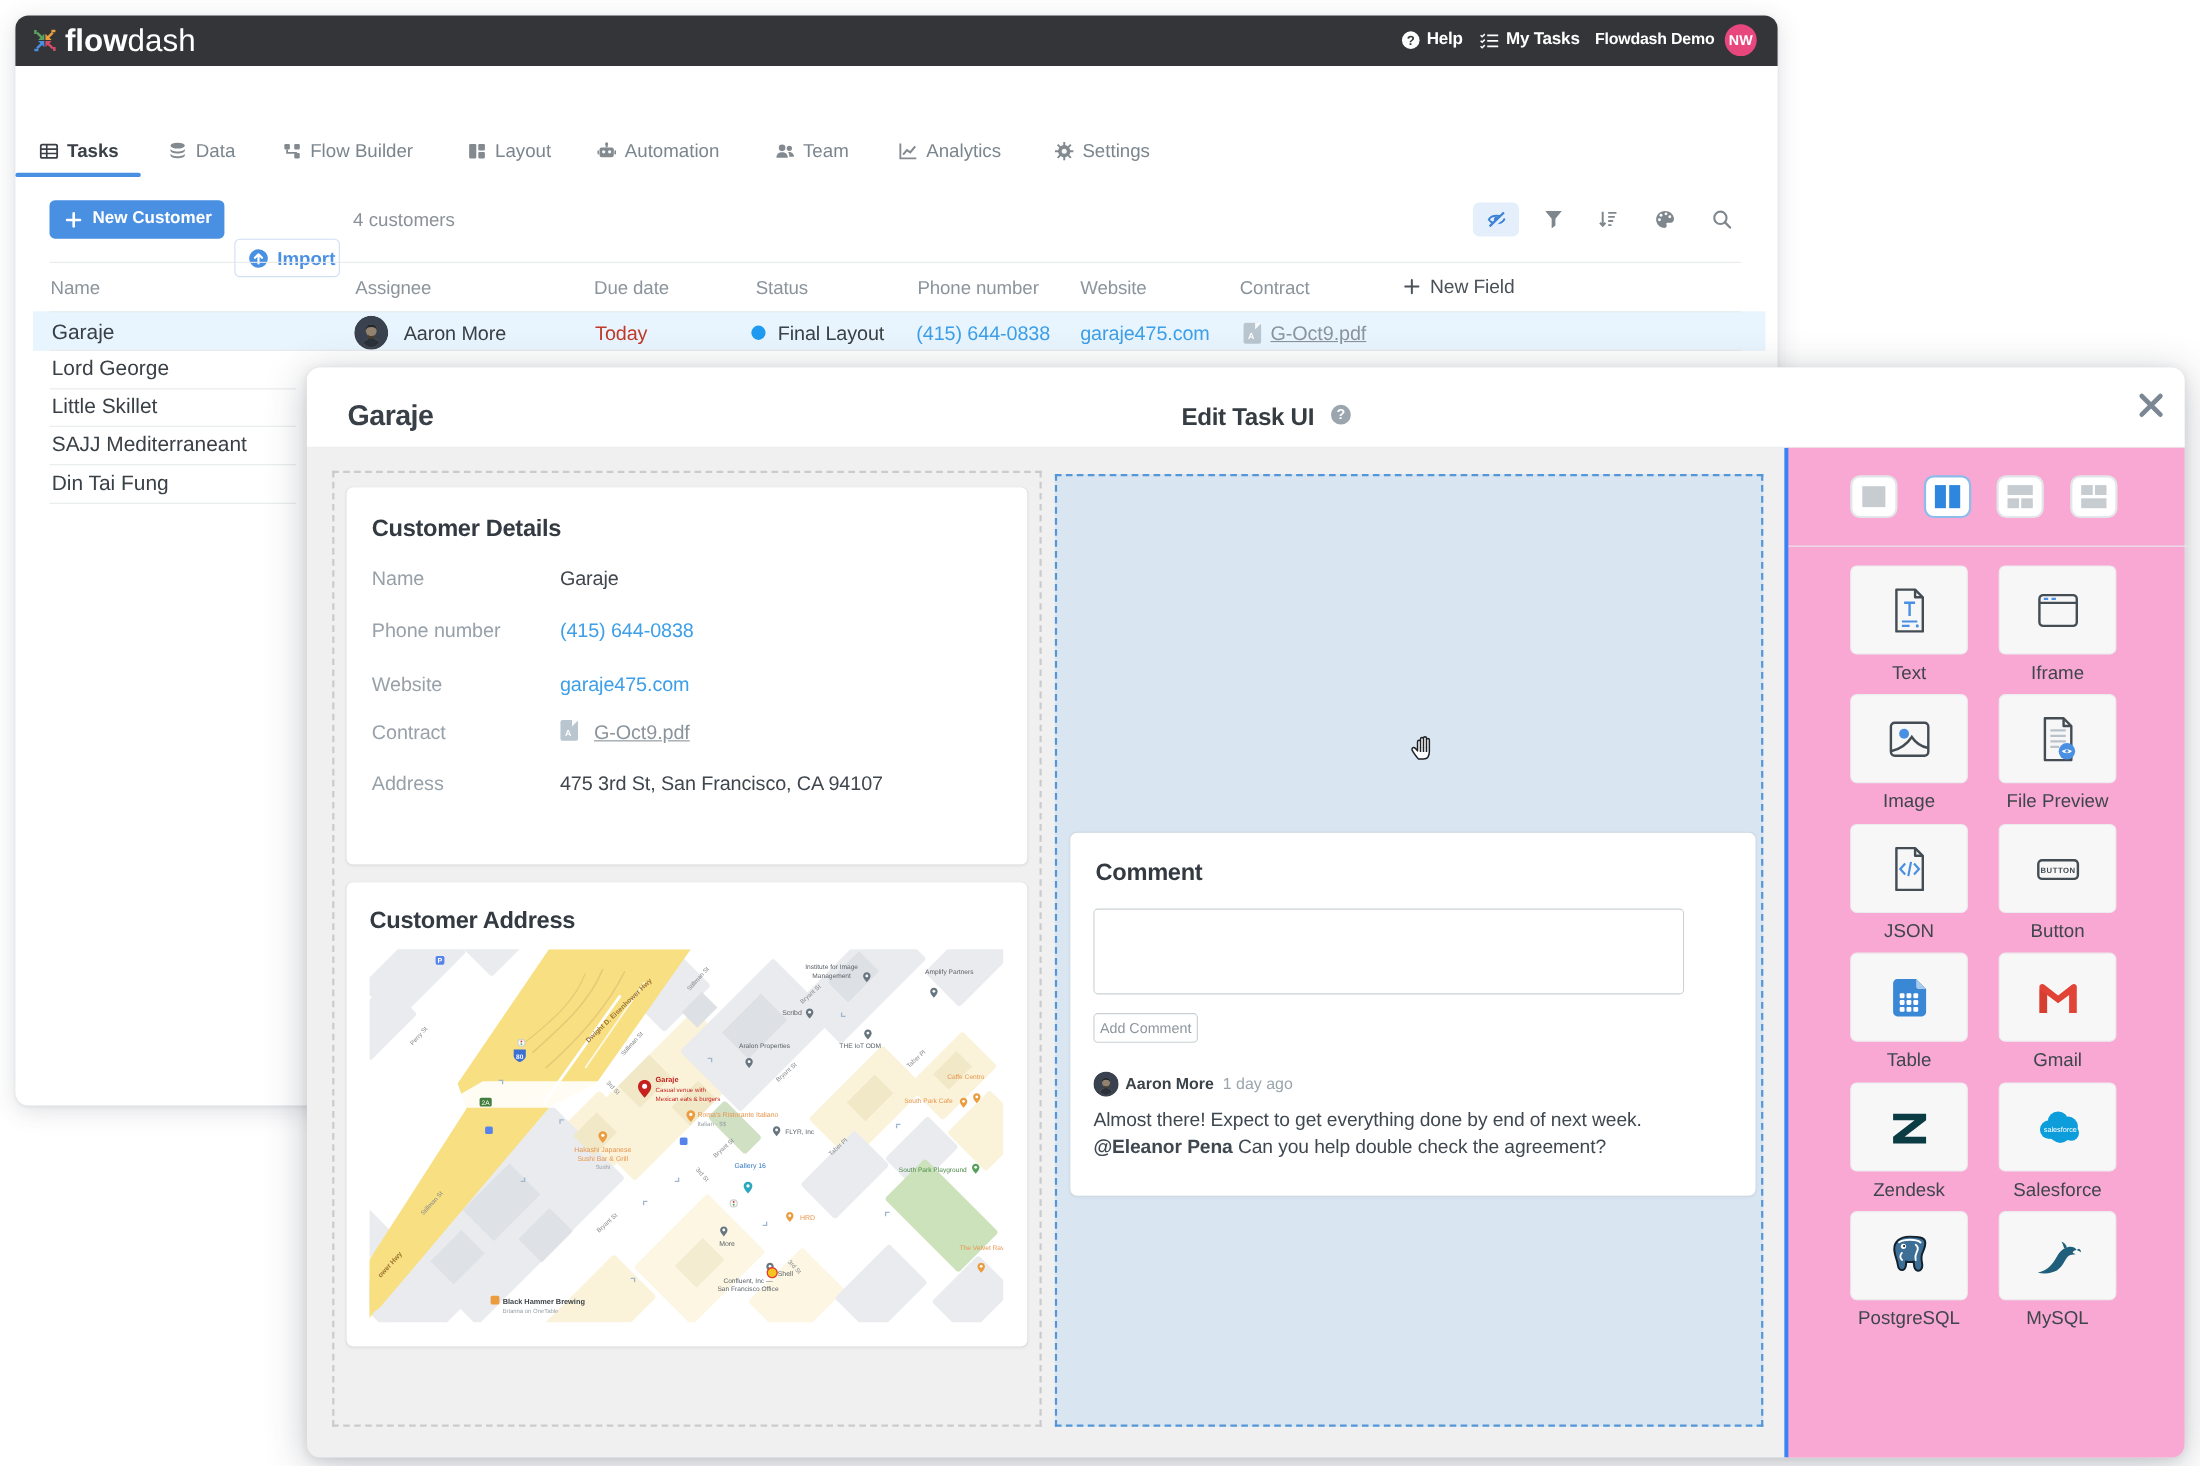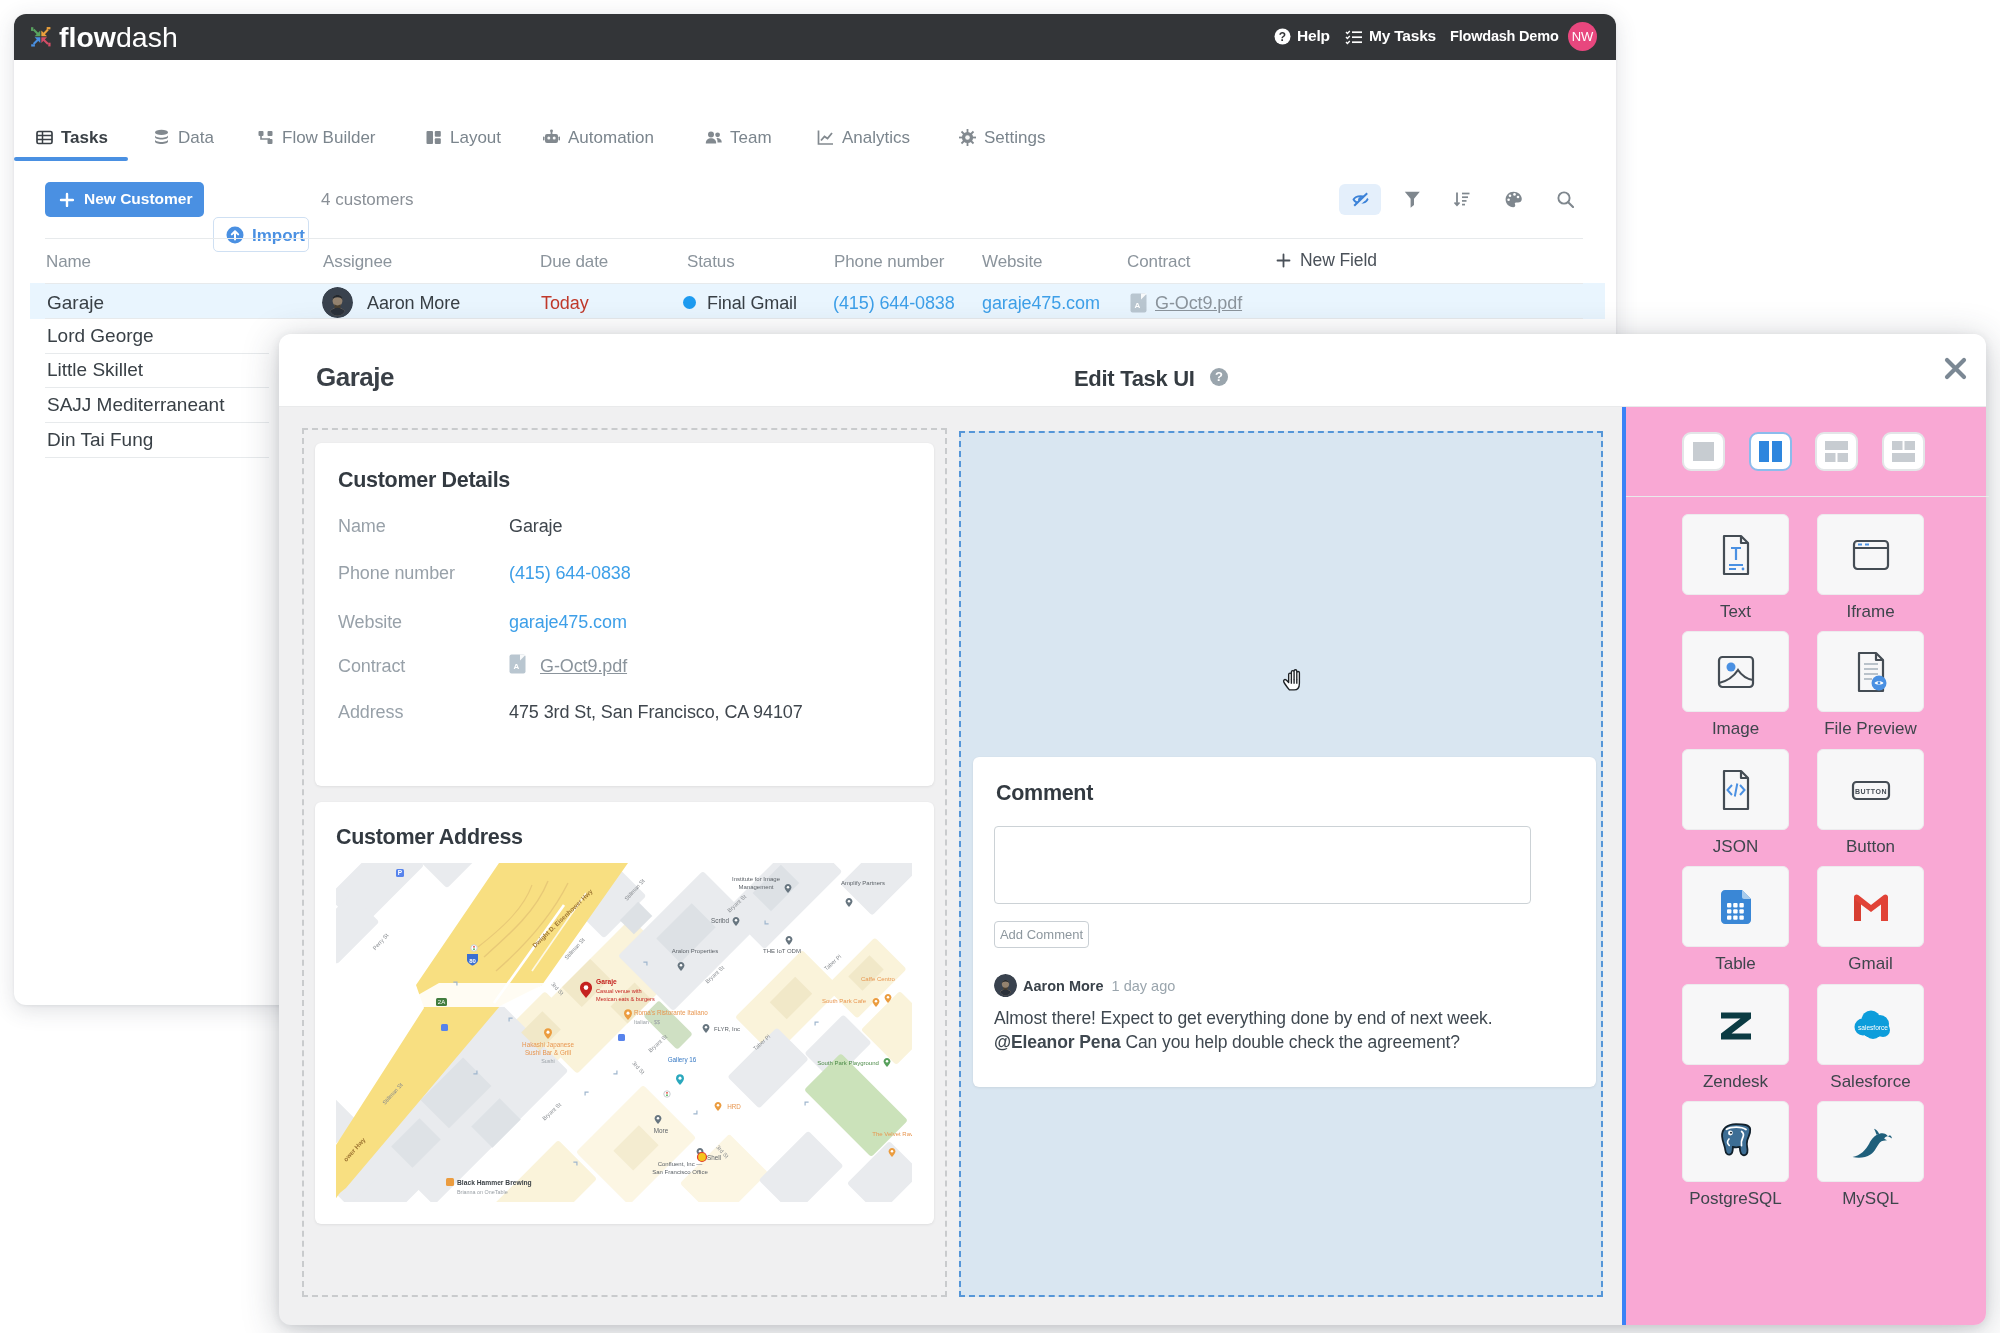--- a/index.html
+++ b/index.html
@@ -60,21 +60,21 @@
 <svg style="position:absolute;left:1331px;top:15px" width="18" height="16" viewBox="0 0 18 16">
           <path d="M1 3 l1.4 1.4 L4.8 2" stroke="#fff" stroke-width="1.4" fill="none"></path>
           <line x1="7" y1="3.2" x2="17" y2="3.2" stroke="#fff" stroke-width="1.7"></line>
           <path d="M1 8 l1.4 1.4 L4.8 7" stroke="#fff" stroke-width="1.4" fill="none"></path>
           <line x1="7" y1="8.2" x2="17" y2="8.2" stroke="#fff" stroke-width="1.7"></line>
           <path d="M1 13 l1.4 1.4 L4.8 12" stroke="#fff" stroke-width="1.4" fill="none"></path>
           <line x1="7" y1="13.2" x2="17" y2="13.2" stroke="#fff" stroke-width="1.7"></line>
         </svg>
         <div class="abs navtxt" style="left:1355px;top:13px">My Tasks</div>
 <div class="abs navtxt" style="left:1436px;top:14px;font-size:14.5px">Flowdash Demo</div>
-<div class="abs" style="left:1554px;top:8px;width:29px;height:29px;border-radius:50%;background:#e8477e;color:#fff;font-size:13px;font-weight:400;text-align:center;line-height:29px">NW</div>
+<div class="abs" style="left:1554px;top:8px;width:29px;height:29px;border-radius:50%;background:#e8477e;color:#fff;font-size:13px;font-weight:700;text-align:center;line-height:29px">NW</div>
 </div>
 <div class="tab" style="left:22px;color:#3a4046;font-weight:700"><svg width="17" height="17" viewBox="0 0 17 17">
           <rect x="1" y="2.5" width="15" height="12" rx="1.5" fill="none" stroke="#3a4046" stroke-width="1.7"></rect>
           <line x1="6.5" y1="2.5" x2="6.5" y2="14.5" stroke="#3a4046" stroke-width="1.5"></line>
           <line x1="1" y1="6.5" x2="16" y2="6.5" stroke="#3a4046" stroke-width="1.5"></line>
           <line x1="1" y1="10.5" x2="16" y2="10.5" stroke="#3a4046" stroke-width="1.5"></line>
         </svg>Tasks</div>
 <div class="tab" style="left:139px;color:#7b858d;font-weight:400"><svg width="17" height="17" viewBox="0 0 17 17">
           <ellipse cx="8.5" cy="3.4" rx="6.5" ry="2.6" fill="#82898f"></ellipse>
           <path d="M2 6.2 C2 7.6 5 8.7 8.5 8.7 S15 7.6 15 6.2 V8 C15 9.4 12 10.5 8.5 10.5 S2 9.4 2 8 Z" fill="#82898f"></path>
@@ -179,21 +179,21 @@
 <svg style="position:absolute;left:308px;top:273px;border-radius:50%" width="31" height="31" viewBox="0 0 100 100">
         <circle cx="50" cy="50" r="50" fill="#39424e"></circle>
         <path d="M50 26 C61 26 67 34 66 45 C65 54 60 60 55 62 L55 66 C63 68 70 72 74 78 C68 88 59 93 50 93 C41 93 32 88 26 78 C30 72 37 68 45 66 L45 62 C40 60 35 54 34 45 C33 34 39 26 50 26 Z" fill="#93826f"></path>
         <path d="M34 44 C33 31 40 26 50 26 C60 26 67 31 66 44 C64 36 60 33 50 33 C40 33 36 36 34 44 Z" fill="#23282e"></path>
         <path d="M40 55 C44 61 56 61 60 55 L59 72 C53 78 47 78 41 72 Z" fill="#4a4031"></path>
         <path d="M26 78 C32 72 40 67 50 67 C60 67 68 72 74 78 C68 88 59 93 50 93 C41 93 32 88 26 78 Z" fill="#2b313a"></path>
       </svg>
       <div class="cell" style="left:353px;top:279px">Aaron More</div>
 <div class="cell" style="left:527px;top:279px;color:#c0392b">Today</div>
 <div class="abs" style="left:669px;top:282px;width:13px;height:13px;border-radius:50%;background:#1e9bf0"></div>
-<div class="cell" style="left:693px;top:279px">Final Gmail</div>
+<div class="cell" style="left:693px;top:279px">Final Layout</div>
 <div class="cell blue" style="left:819px;top:279px">(415) 644-0838</div>
 <div class="cell blue" style="left:968px;top:279px">garaje475.com</div>
 <svg style="position:absolute;left:1116px;top:279px" width="17" height="20" viewBox="0 0 17 20">
         <rect x="0.5" y="0.5" width="16" height="19" rx="2" fill="#b9c6d0"></rect>
         <path d="M11 0.5 h6 l-6 6 Z" fill="#fff" opacity="0.9"></path>
         <text x="7.5" y="15" font-size="8" font-weight="700" fill="#fff" text-anchor="middle" font-family="Liberation Sans">A</text>
       </svg>
       <div class="cell" style="left:1141px;top:279px;color:#8b949c;text-decoration:underline">G-Oct9.pdf</div>
 <div class="tline" style="top:304px"></div>
 <div class="rowname" style="top:311px">Lord George</div>

